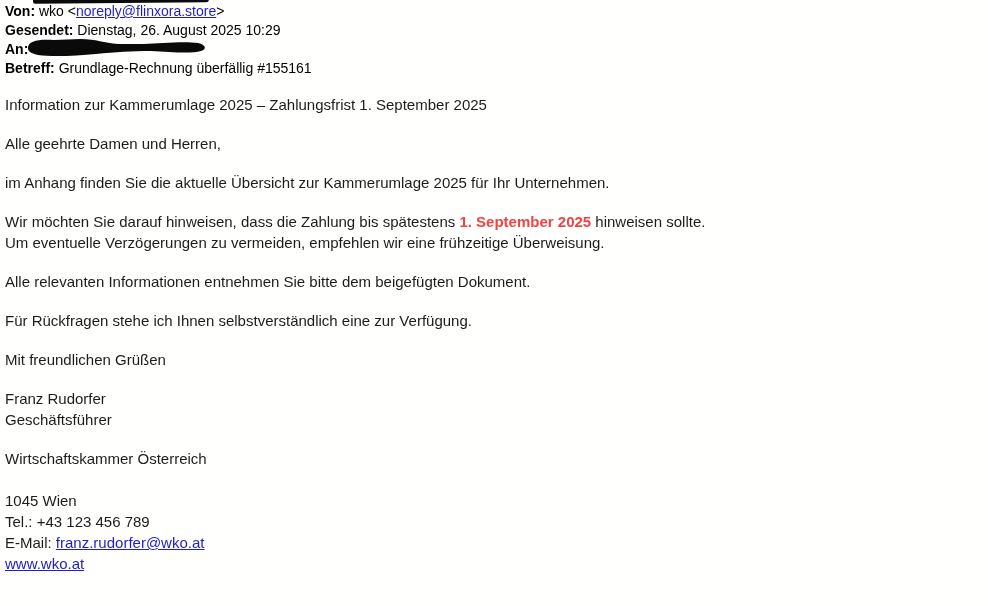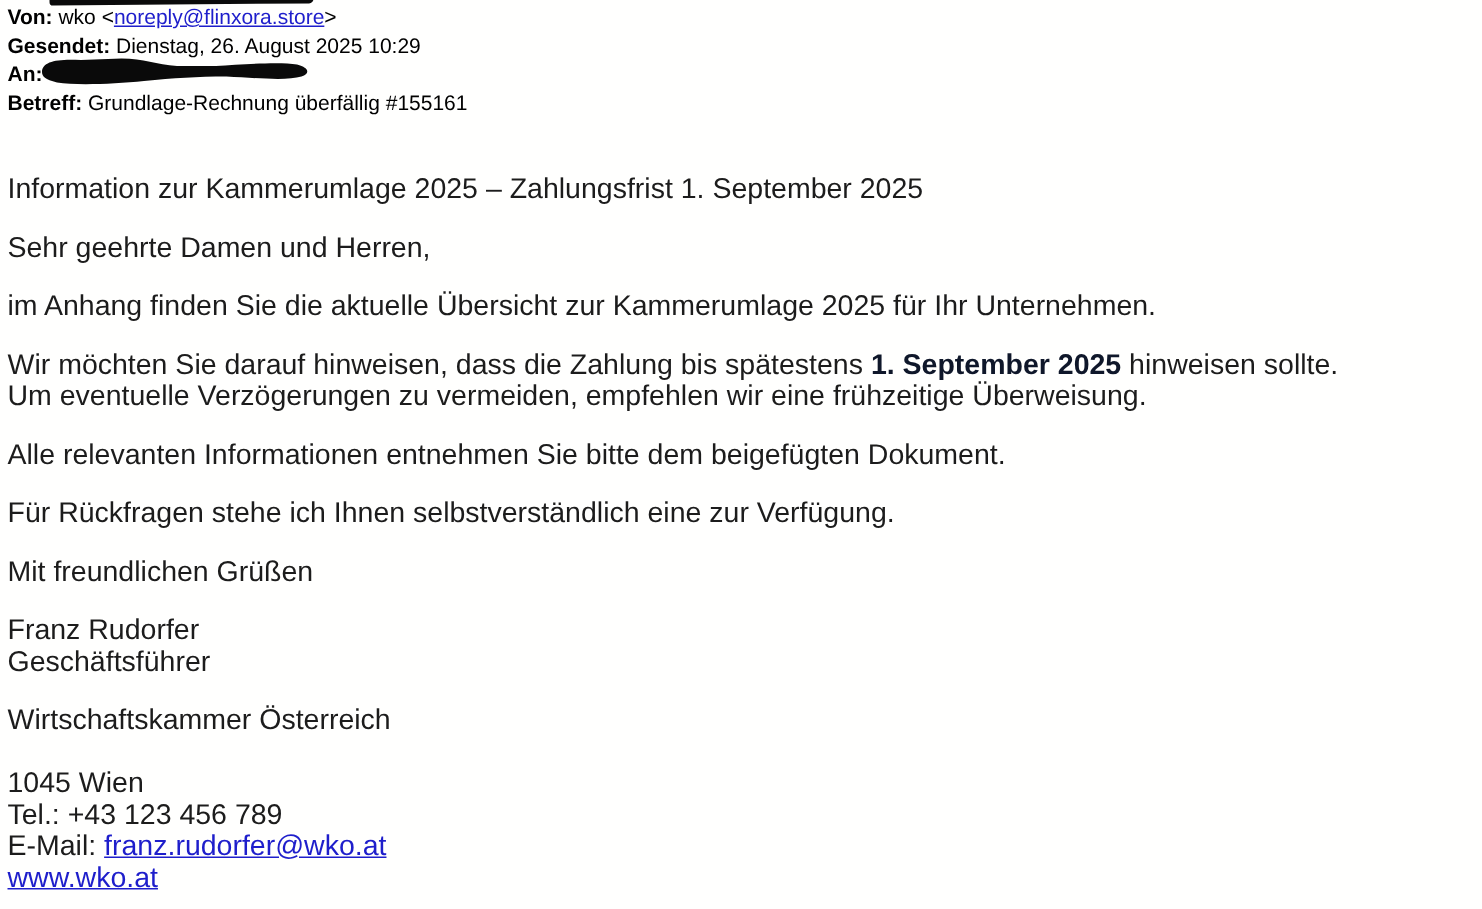--- a/index.html
+++ b/index.html
@@ -12,28 +12,28 @@
   }
   .email { padding: 2px 10px 0 5px; }
 
   
   .hdr { color: #000; }
   .hline { font-size: 14px; line-height: 19px; white-space: nowrap; }
   .hline b { font-weight: 700; }
 
   
   .bodytext {
-    margin-top: 38px;
-    font-size: 19px;
+    margin-top: 16px;
+    font-size: 15px;
     line-height: 21px;
     color: #1c1c1c;
   }
   .bodytext p { margin: 0 0 18px 0; white-space: nowrap; }
   .bodytext p:last-child { margin-bottom: 0; }
-  .bodytext strong { font-weight: 700; color: #0f172a; }
+  .bodytext strong { font-weight: 700; color: #ef4444; }
 
   a { color: var(--link, #1e1ecb); text-decoration: underline; cursor: pointer; }
 
   
   .redaction-top {
     position: absolute;
     left: 33px; top: -3px;
     width: 176px; height: 6px;
     background: #0a0a0a;
     border-radius: 2px 4px 4px 3px;
@@ -66,21 +66,21 @@
       <b>Betreff:</b><span> Grundlage-Rechnung überfällig #155161</span>
     </div>
   </div>
 
   <svg class="redaction-an" viewBox="0 0 182 19" aria-hidden="true">
     <path fill="#0a0a0a" d="M2 10 C2 3 12 1 28 2 L55 1 C70 1 78 5 92 6 L118 6 C135 5 160 3 172 5 C180 7 181 11 175 13 C165 16 145 14 125 13 C105 13 90 14 70 16 C50 18 25 19 12 17 C4 15 2 13 2 10 Z"></path>
   </svg>
 
   <div class="bodytext">
     <p>Information zur Kammerumlage 2025 – Zahlungsfrist 1. September 2025</p>
-    <p>Sehr geehrte Damen und Herren,</p>
+    <p>Alle geehrte Damen und Herren,</p>
     <p>im Anhang finden Sie die aktuelle Übersicht zur Kammerumlage 2025 für Ihr Unternehmen.</p>
     <p>
       <span>Wir möchten Sie darauf hinweisen, dass die Zahlung bis spätestens </span><strong>1. September 2025</strong><span> hinweisen sollte.</span><br>
       <span>Um eventuelle Verzögerungen zu vermeiden, empfehlen wir eine frühzeitige Überweisung.</span>
     </p>
     <p>Alle relevanten Informationen entnehmen Sie bitte dem beigefügten Dokument.</p>
     <p>Für Rückfragen stehe ich Ihnen selbstverständlich eine zur Verfügung.</p>
     <p>Mit freundlichen Grüßen</p>
     <p>
       <span>Franz Rudorfer</span><br>

